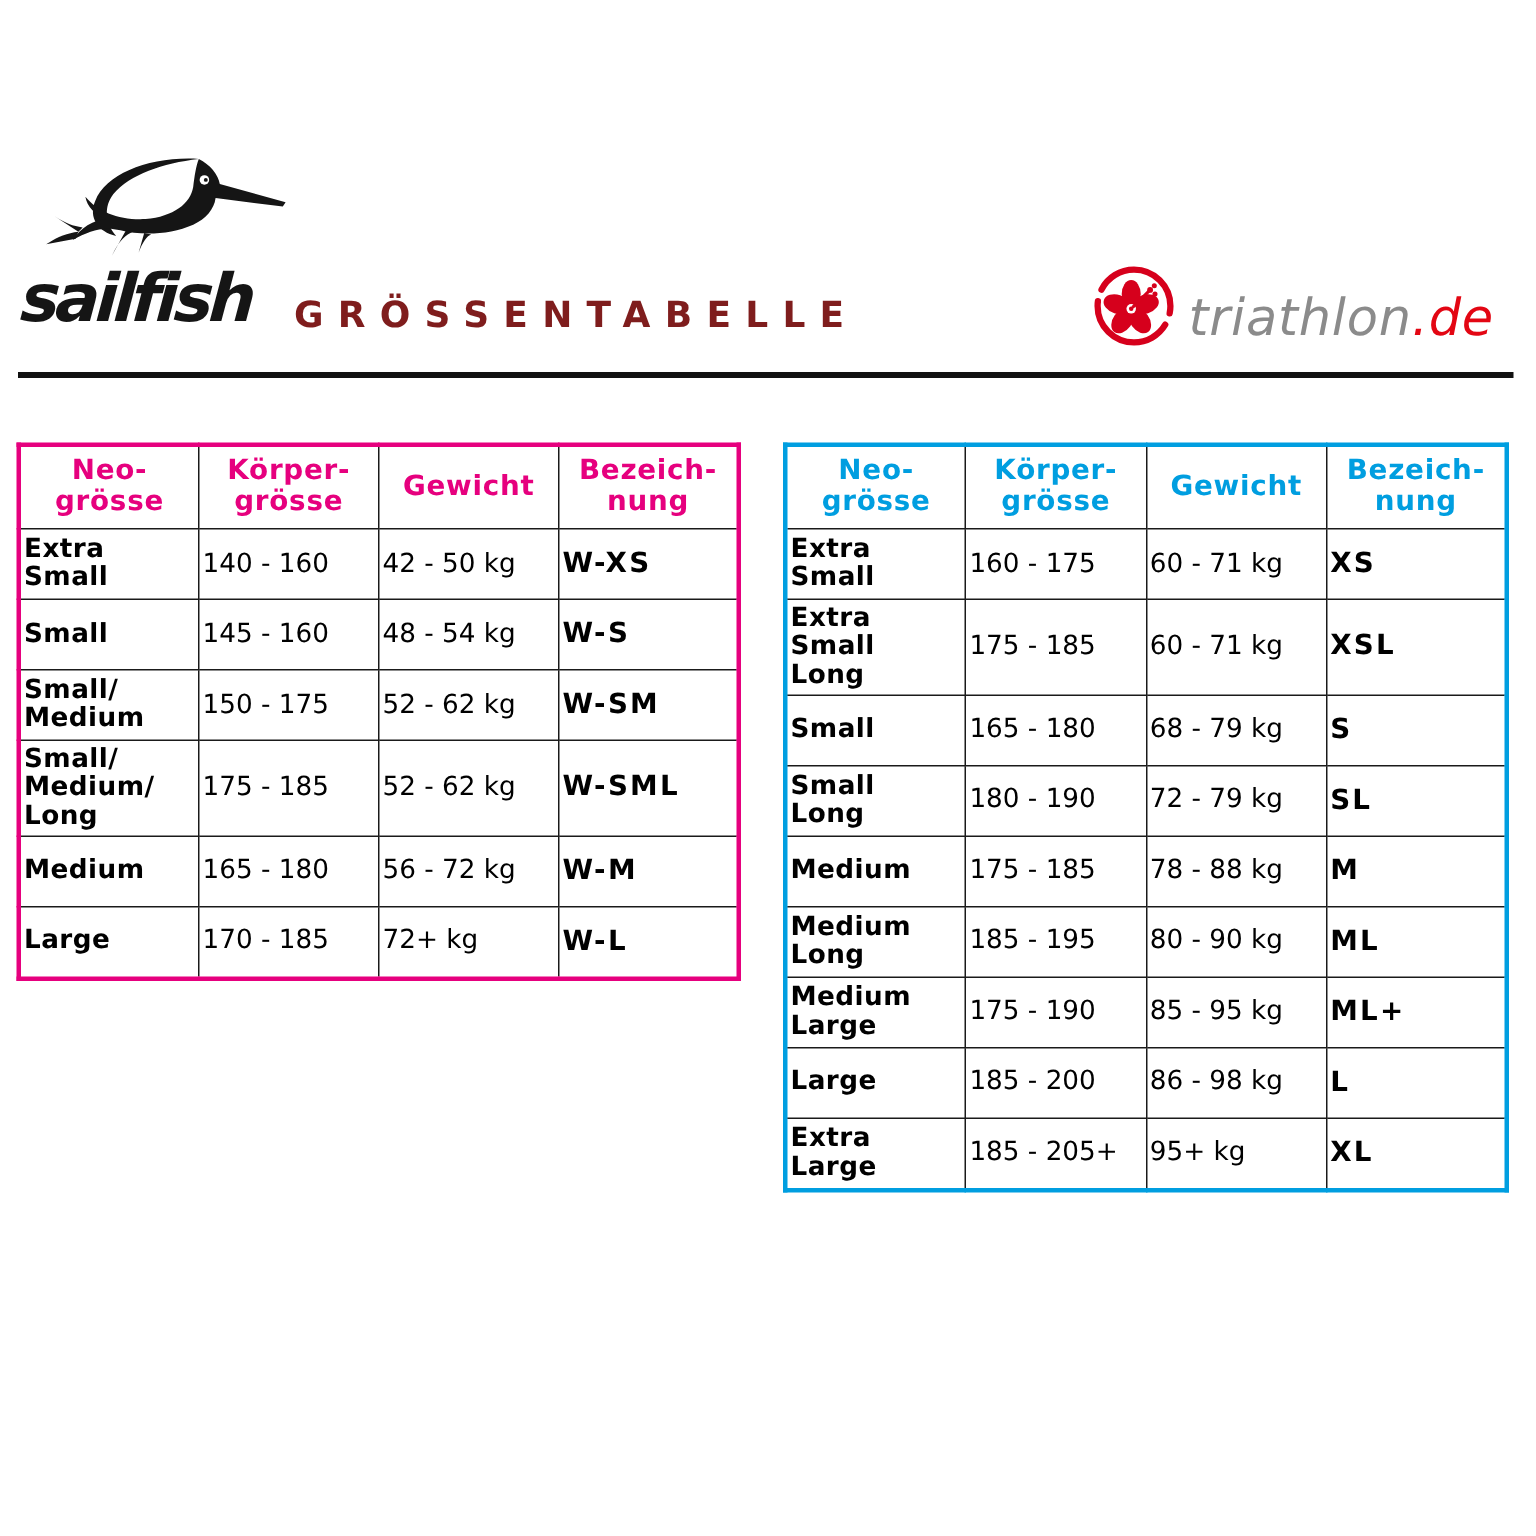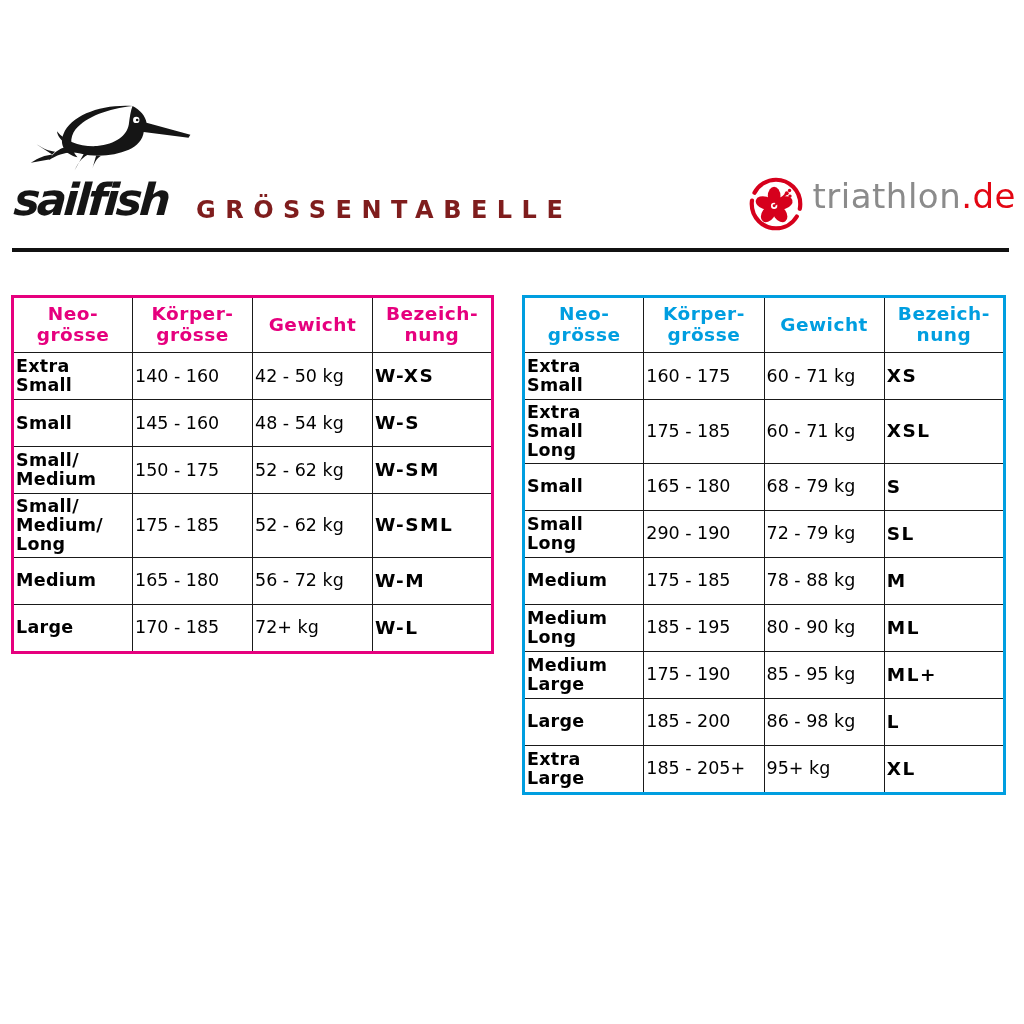--- a/index.html
+++ b/index.html
@@ -12,21 +12,21 @@
   .logo-block{position:absolute;left:14px;top:100px;width:190px;}
   .fish-svg{display:block;margin-left:14px;}
   .brand-word{
     font-size:44px;font-weight:bold;font-style:italic;letter-spacing:-3px;
     line-height:0.92;color:#151515;transform:skewX(-4deg);margin-top:0;
   }
   .doc-title{
     position:absolute;left:196px;top:196px;font-size:24px;font-weight:bold;
     letter-spacing:9.5px;color:#7f1d1d;white-space:nowrap;
   }
-  .partner{position:absolute;right:8px;top:176px;display:flex;align-items:flex-start;}
+  .partner{position:absolute;right:28px;top:176px;display:flex;align-items:flex-end;font-style:italic;}
   .partner-text{font-size:34px;letter-spacing:0.5px;margin-left:8px;white-space:nowrap;}
   .partner-name{color:#8b8b8b;}
   .partner-tld{color:#e30613;}
   .divider{position:absolute;left:12px;top:248px;width:997px;height:4px;background:#111;}
   
   .section{position:absolute;top:295px;}
   .section.women{left:11px;width:483px;}
   .section.men{left:522px;width:484px;}
   .section-heading{
     font-size:21px;font-weight:bold;letter-spacing:7px;margin:0 0 7px 1px;white-space:nowrap;
@@ -196,21 +196,21 @@
         </tr>
         <tr>
           <td class="c0">Small</td>
           <td class="c1">165 - 180</td>
           <td class="c2">68 - 79 kg</td>
           <td class="c3">S</td>
         </tr>
         <tr>
           <td class="c0">Small
 Long</td>
-          <td class="c1">290 - 190</td>
+          <td class="c1">180 - 190</td>
           <td class="c2">72 - 79 kg</td>
           <td class="c3">SL</td>
         </tr>
         <tr>
           <td class="c0">Medium</td>
           <td class="c1">175 - 185</td>
           <td class="c2">78 - 88 kg</td>
           <td class="c3">M</td>
         </tr>
         <tr>

